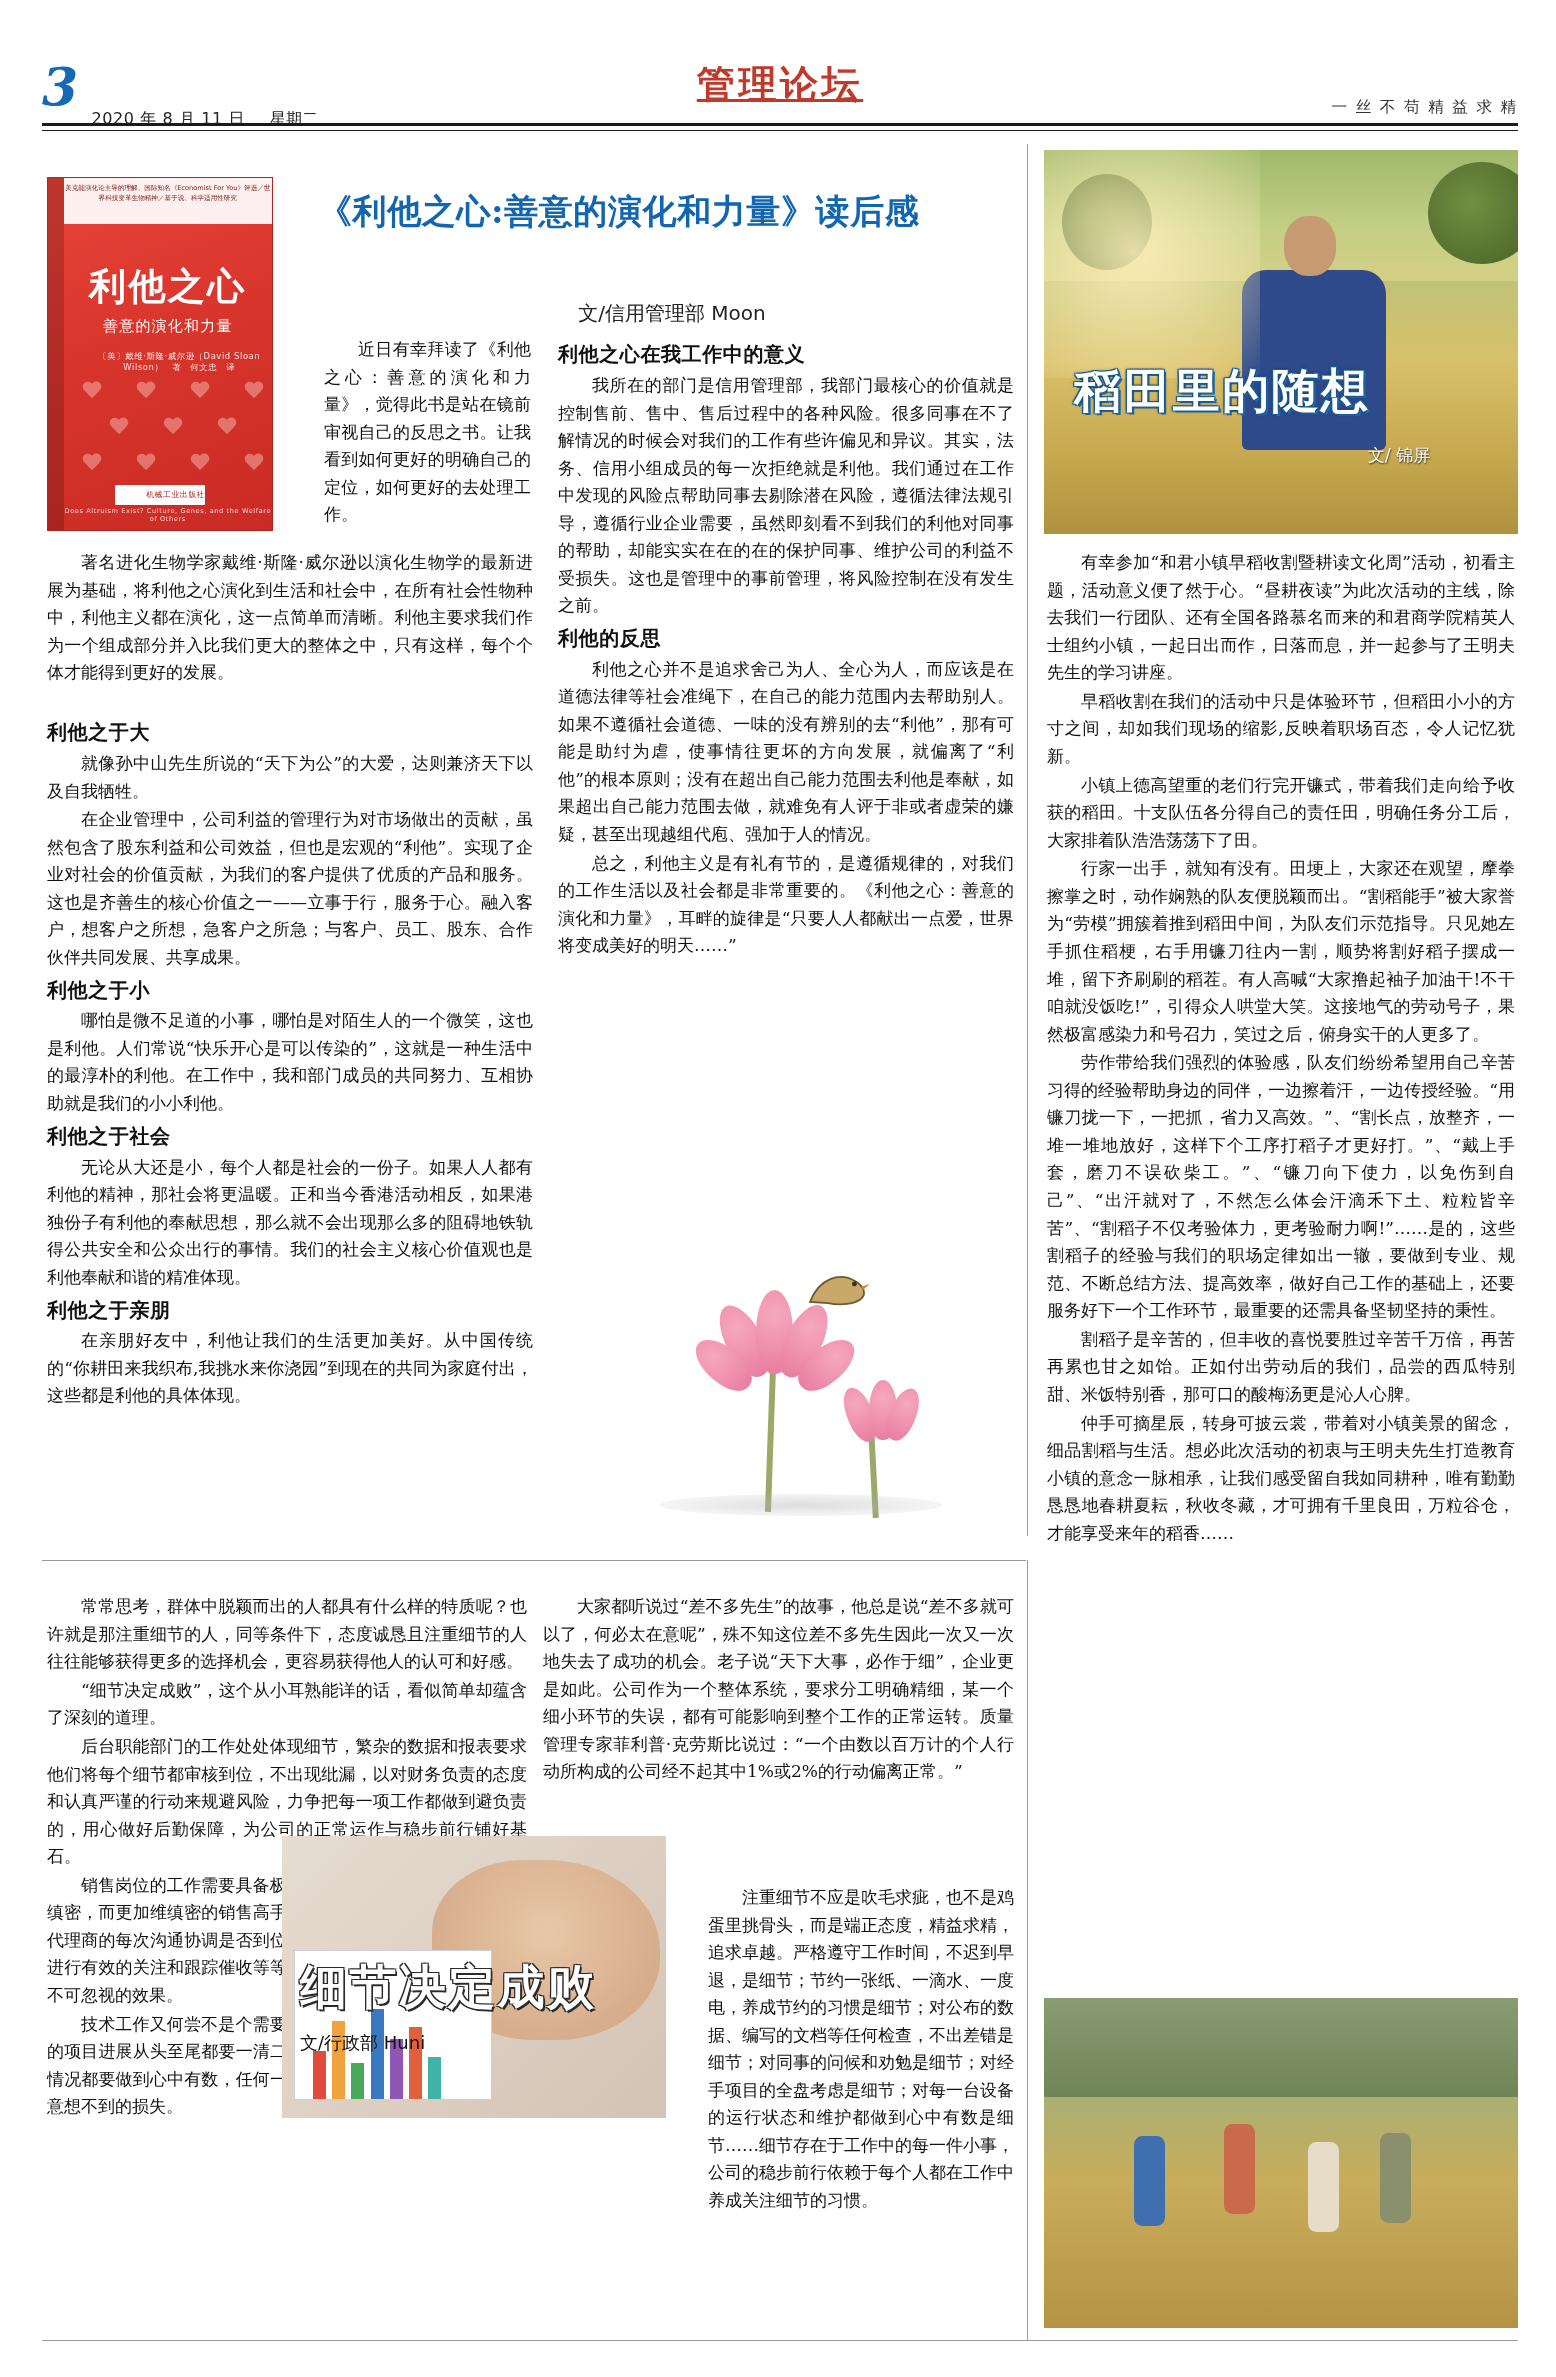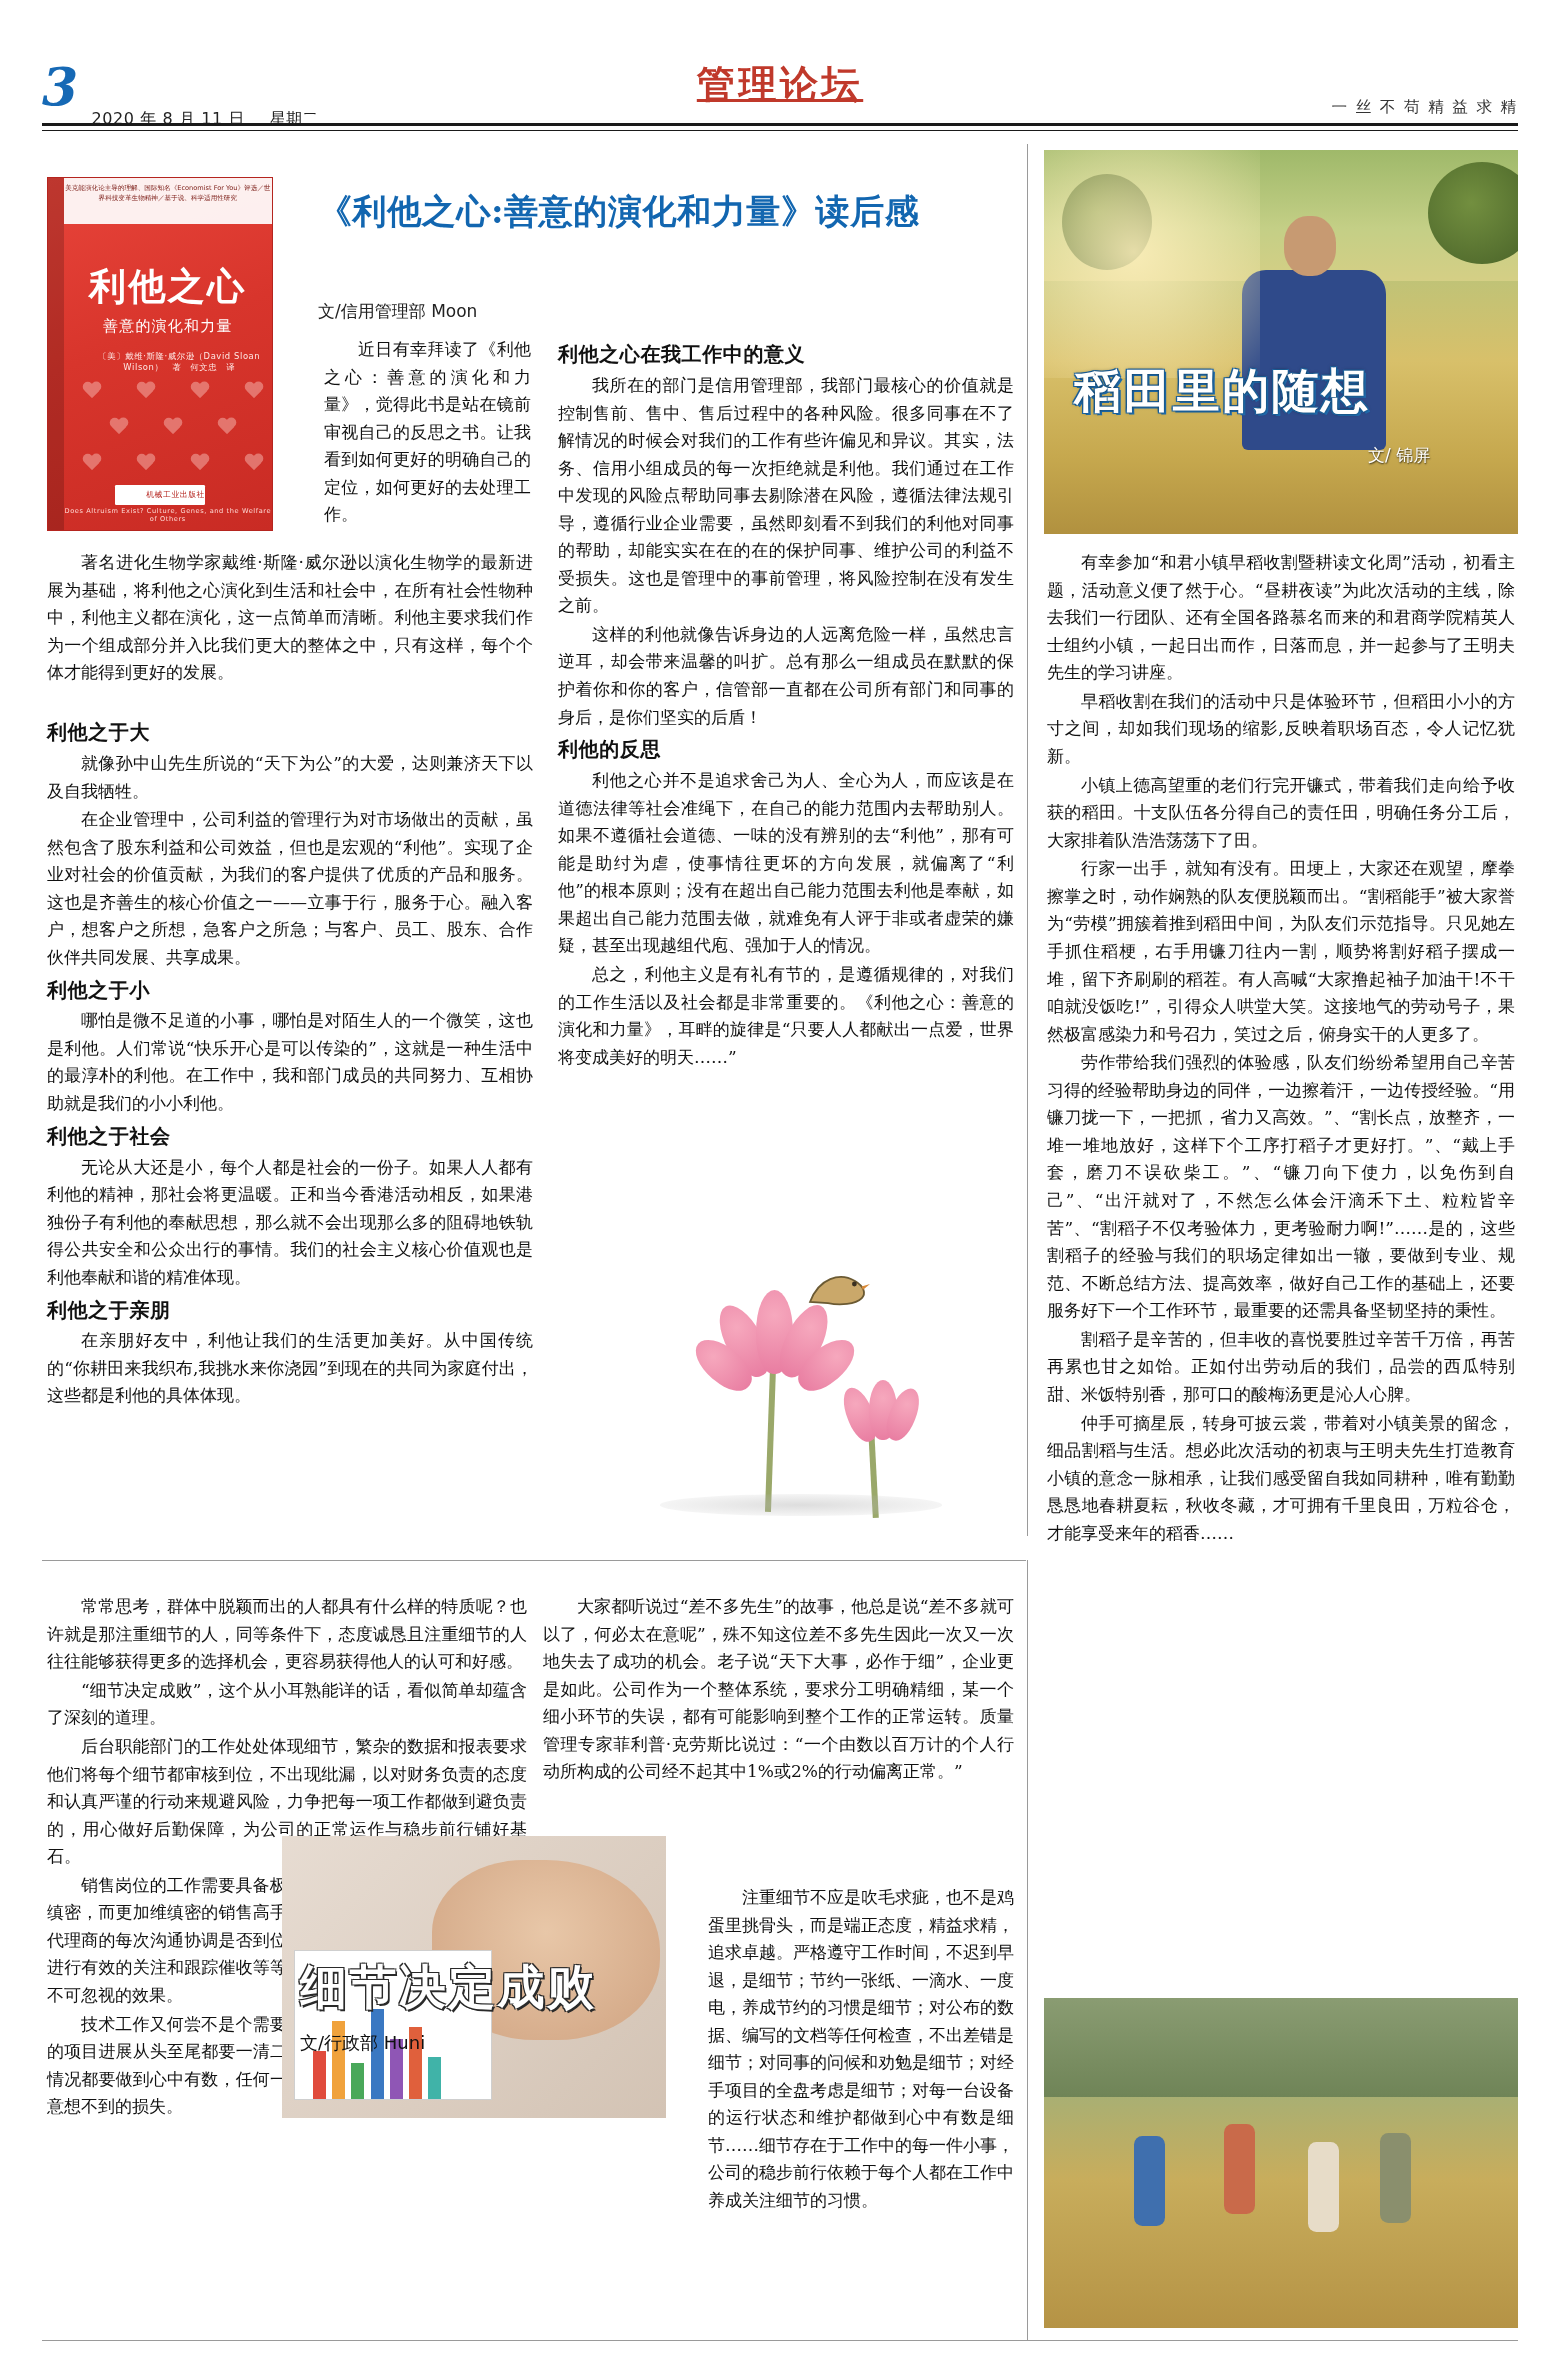--- a/index.html
+++ b/index.html
@@ -98,22 +98,22 @@
     font-family: "DejaVu Serif", "Liberation Serif", serif;
     font-weight: bold;
     font-size: 34px;
     color: #1266b0;
     letter-spacing: 0.6px;
     line-height: 1.15;
   }
   .byline1 {
     position: absolute;
     left: 318px; top: 300px; width: 708px;
-    text-align: left;
-    font-size: 17px;
+    text-align: center;
+    font-size: 20px;
     color: #222;
   }
 
   .bookcover {
     position: absolute;
     left: 47px; top: 177px; width: 226px; height: 354px;
     background: linear-gradient(160deg,#e8443a 0%, #d8352c 45%, #c92b24 100%);
     border: 1.2px solid #b5251f;
     overflow: hidden;
   }
@@ -365,21 +365,20 @@
     <div class="sub">利他之于亲朋</div>
     <div class="body-text">
       <p>在亲朋好友中，利他让我们的生活更加美好。从中国传统的“你耕田来我织布,我挑水来你浇园”到现在的共同为家庭付出，这些都是利他的具体体现。</p>
     </div>
   </div>
 
   <div class="col" style="left:558px; top:336px; width:456px;">
     <div class="sub">利他之心在我工作中的意义</div>
     <div class="body-text">
       <p>我所在的部门是信用管理部，我部门最核心的价值就是控制售前、售中、售后过程中的各种风险。很多同事在不了解情况的时候会对我们的工作有些许偏见和异议。其实，法务、信用小组成员的每一次拒绝就是利他。我们通过在工作中发现的风险点帮助同事去剔除潜在风险，遵循法律法规引导，遵循行业企业需要，虽然即刻看不到我们的利他对同事的帮助，却能实实在在的在的保护同事、维护公司的利益不受损失。这也是管理中的事前管理，将风险控制在没有发生之前。</p>
-      <p>这样的利他就像告诉身边的人远离危险一样，虽然忠言逆耳，却会带来温馨的叫扩。总有那么一组成员在默默的保护着你和你的客户，信管部一直都在公司所有部门和同事的身后，是你们坚实的后盾！</p>
     </div>
     <div class="sub">利他的反思</div>
     <div class="body-text">
       <p>利他之心并不是追求舍己为人、全心为人，而应该是在道德法律等社会准绳下，在自己的能力范围内去帮助别人。如果不遵循社会道德、一味的没有辨别的去“利他”，那有可能是助纣为虐，使事情往更坏的方向发展，就偏离了“利他”的根本原则；没有在超出自己能力范围去利他是奉献，如果超出自己能力范围去做，就难免有人评于非或者虚荣的嫌疑，甚至出现越组代庖、强加于人的情况。</p>
       <p>总之，利他主义是有礼有节的，是遵循规律的，对我们的工作生活以及社会都是非常重要的。《利他之心：善意的演化和力量》，耳畔的旋律是“只要人人都献出一点爱，世界将变成美好的明天……”</p>
     </div>
   </div>
 
   <div class="lotus">
     <div class="stem" style="left:180px; top:126px; height:174px; transform:rotate(2deg);"></div>

